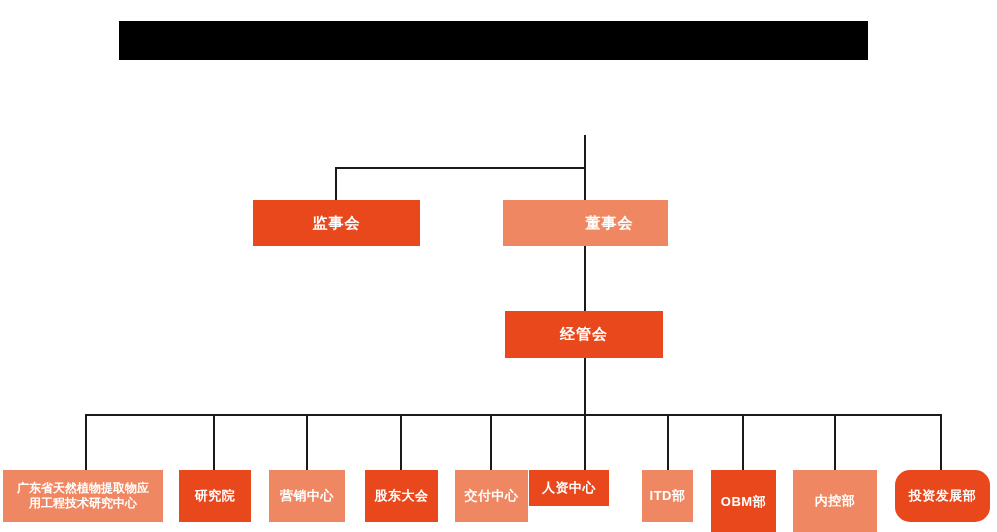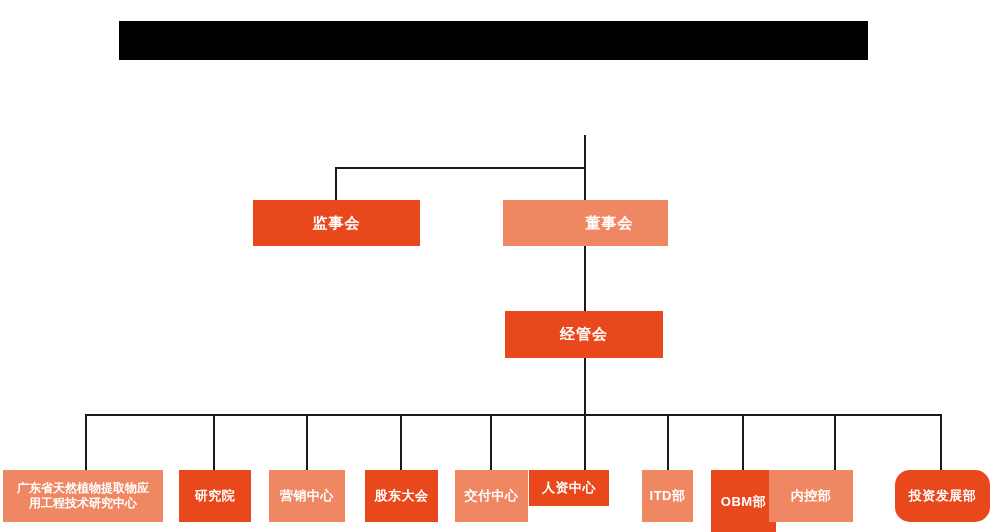--- a/index.html
+++ b/index.html
@@ -82,16 +82,16 @@
 
   <div class="node secondary lvl-dept-long" style="left:3px; top:470px; width:160px; height:52px;">广东省天然植物提取物应
 用工程技术研究中心</div>
   <div class="node primary lvl-dept" style="left:179px; top:470px; width:72px; height:52px;">研究院</div>
   <div class="node secondary lvl-dept" style="left:269px; top:470px; width:76px; height:52px;">营销中心</div>
   <div class="node primary lvl-dept" style="left:365px; top:470px; width:73px; height:52px;">股东大会</div>
   <div class="node secondary lvl-dept" style="left:455px; top:470px; width:73px; height:52px;">交付中心</div>
   <div class="node primary lvl-dept" style="left:529px; top:470px; width:80px; height:36px;">人资中心</div>
   <div class="node secondary lvl-dept" style="left:642px; top:470px; width:51px; height:52px;">ITD部</div>
   <div class="node primary lvl-dept" style="left:711px; top:470px; width:65px; height:65px;">OBM部</div>
-  <div class="node secondary lvl-dept" style="left:769px; top:470px; width:84px; height:52px;">内控部</div>
+  <div class="node secondary lvl-dept" style="left:793px; top:470px; width:84px; height:62px;">内控部</div>
   <div class="node primary lvl-dept" style="left:895px; top:470px; width:95px; height:52px;border-radius:15px;">投资发展部</div>
 
 </div>
 
 </body></html>

